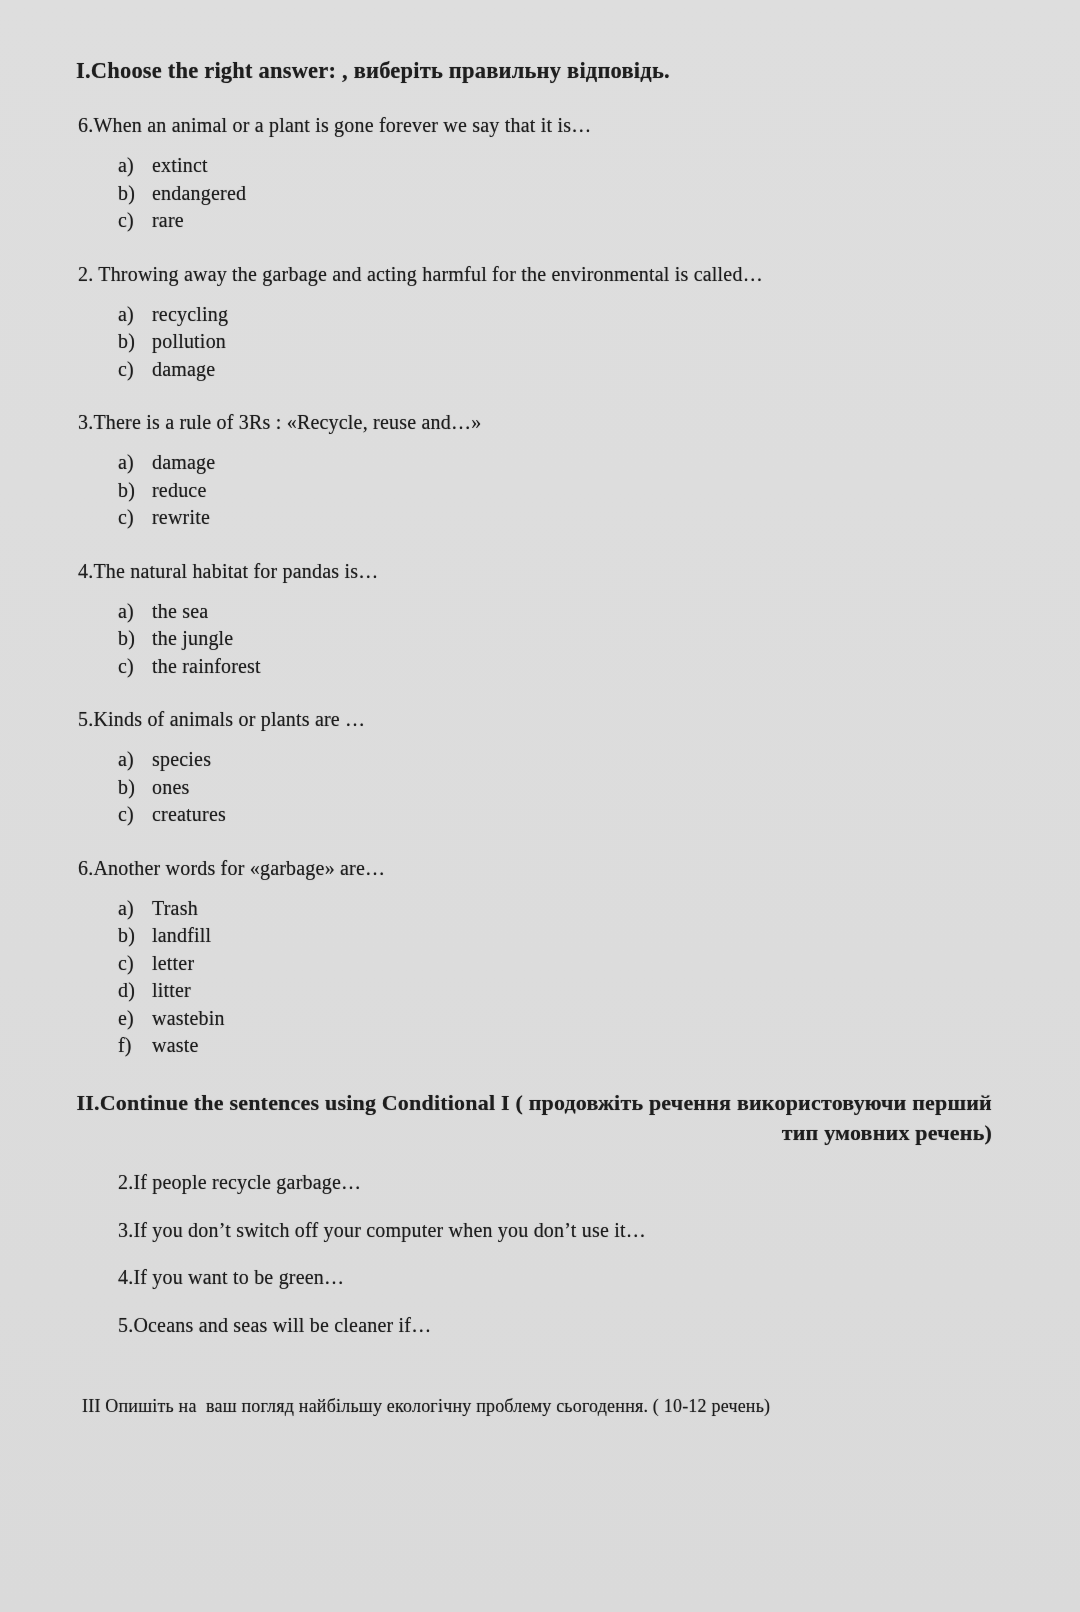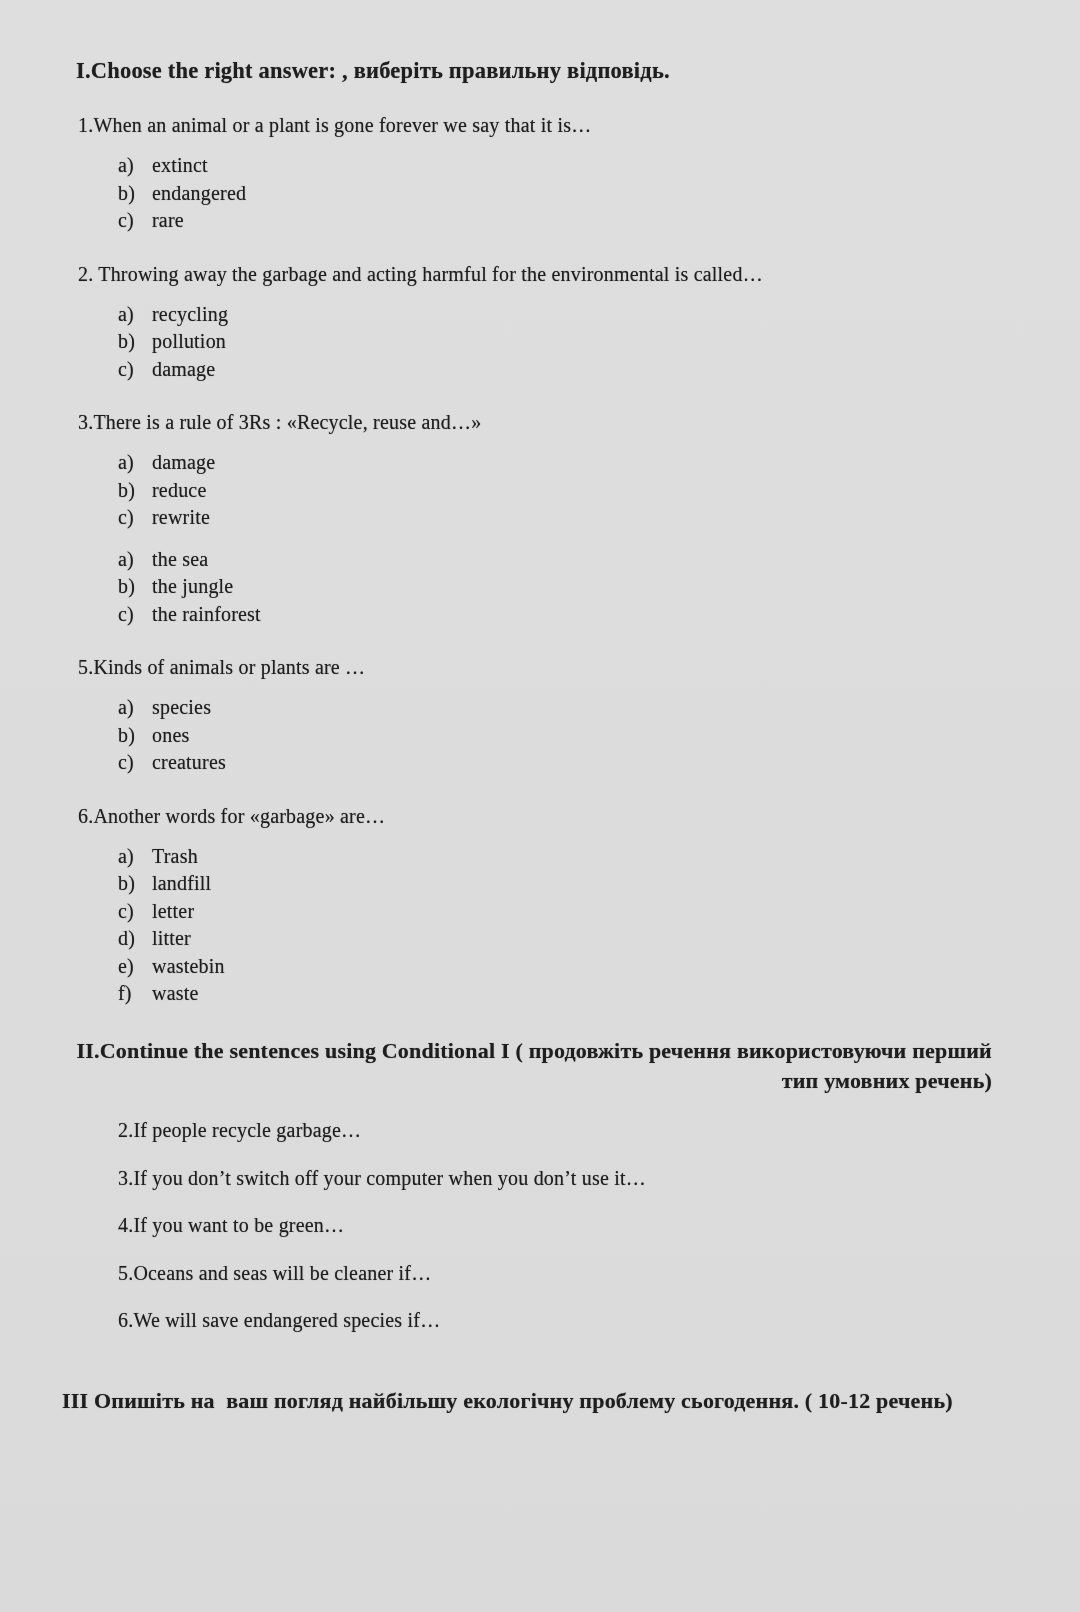--- a/index.html
+++ b/index.html
@@ -28,34 +28,34 @@
   .option{display:flex;height:27.5px;align-items:center;font-size:20px;}
   .letter{width:34px;flex:0 0 34px;}
   .h2{
     font-size:22px;font-weight:bold;
     margin:28px 0 0 0;line-height:30px;
     max-width:930px;white-space:pre-wrap;text-align:right;
   }
   .c-item{font-size:20px;margin:21.5px 0 0 56px;line-height:26px;}
   .c-item.first{margin-top:26px;}
   .h3{
-    font-size:22px;font-weight:bold;
-    margin:54px 0 0 0;line-height:28px;
+    font-size:18px;font-weight:normal;
+    margin:54px 0 0 20px;line-height:28px;
     white-space:pre-wrap;
   }
 </style>
 </head>
 <body>
 
 <div class="page">
 
   <div class="h1">I.Choose the right answer: , виберіть правильну відповідь.</div>
 
   <div>
-    <p class="question">1.When an animal or a plant is gone forever we say that it is…</p>
+    <p class="question">6.When an animal or a plant is gone forever we say that it is…</p>
     <div class="options">
       <div class="option">
         <span class="letter">a)</span>
         <span>extinct</span>
       </div>
       <div class="option">
         <span class="letter">b)</span>
         <span>endangered</span>
       </div>
       <div class="option">
@@ -95,20 +95,21 @@
         <span>reduce</span>
       </div>
       <div class="option">
         <span class="letter">c)</span>
         <span>rewrite</span>
       </div>
     </div>
   </div>
 
   <div>
+    <p class="question">4.The natural habitat for pandas is…</p>
     <div class="options">
       <div class="option">
         <span class="letter">a)</span>
         <span>the sea</span>
       </div>
       <div class="option">
         <span class="letter">b)</span>
         <span>the jungle</span>
       </div>
       <div class="option">
@@ -165,17 +166,16 @@
       </div>
     </div>
   </div>
 
   <div class="h2">II.Continue the sentences using Conditional I ( продовжіть речення використовуючи перший тип умовних речень)</div>
 
   <p class="c-item">2.If people recycle garbage…</p>
   <p class="c-item">3.If you don’t switch off your computer when you don’t use it…</p>
   <p class="c-item">4.If you want to be green…</p>
   <p class="c-item">5.Oceans and seas will be cleaner if…</p>
-  <p class="c-item">6.We will save endangered species if…</p>
 
   <div class="h3">III Опишіть на  ваш погляд найбільшу екологічну проблему сьогодення. ( 10-12 речень)</div>
 
 </div>
 
 </body></html>

